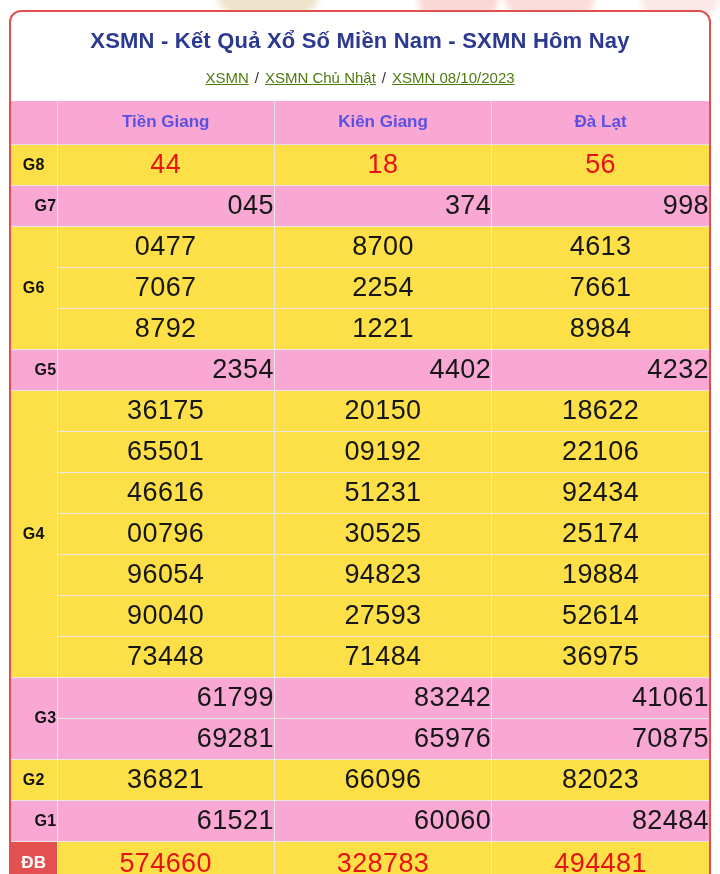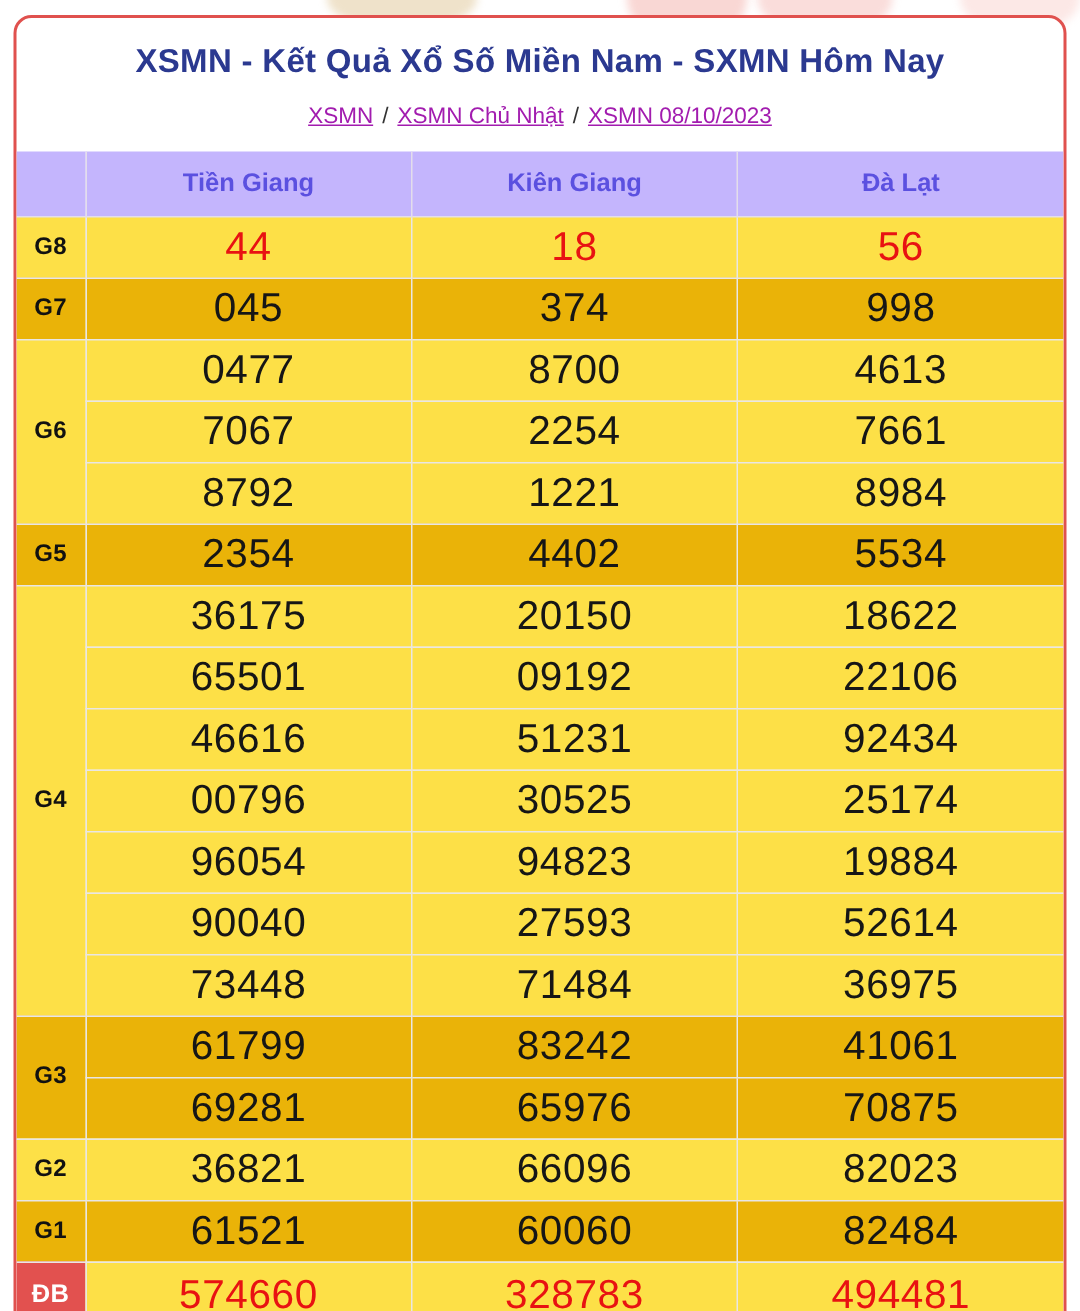--- a/index.html
+++ b/index.html
@@ -34,55 +34,55 @@
     letter-spacing: 0.2px;
     margin-bottom: 15px;
   }
   .breadcrumb {
     text-align: center;
     font-size: 15px;
     margin-bottom: 15px;
     color: #222;
   }
   .breadcrumb a {
-    color: #a21caf;
+    color: #4d7c0f;
     text-decoration: underline;
     font-weight: 400;
     cursor: pointer;
   }
   .breadcrumb .sep { color: #333; margin: 0 6px; text-decoration: none; }
 
   table.results {
     width: 100%;
     border-collapse: collapse;
     table-layout: fixed;
   }
   table.results col.c-label { width: 46px; }
   thead th {
-    background: #c4b5fd;
+    background: #f9a8d4;
     color: #5b50e0;
     font-size: 17px;
     font-weight: 700;
     height: 43px;
     text-align: center;
     border: 1px solid #e3ddeb;
     border-top: none;
   }
   thead th:first-child { border-left: none; }
   thead th:last-child { border-right: none; }
   tbody td {
     text-align: center;
     border: 1px solid #e9e6e4;
     height: 41px;
     vertical-align: middle;
   }
   tbody td:first-child { border-left: none; }
   tbody td:last-child { border-right: none; }
   tr.shade td { background: #fde047; }
-  tr.plain td { background: #eab308; }
+  tr.plain td { background: #f9a8d4; text-align: right; }
   td.lbl {
     font-size: 16px;
     font-weight: 700;
     color: #111;
     letter-spacing: 0.3px;
   }
   td.val {
     font-size: 27px;
     font-weight: 400;
     color: #161616;
@@ -152,21 +152,21 @@
         </tr>
         <tr class="shade">
           <td class="val">8792</td>
           <td class="val">1221</td>
           <td class="val">8984</td>
         </tr>
         <tr class="plain">
           <td class="lbl" rowspan="1">G5</td>
           <td class="val">2354</td>
           <td class="val">4402</td>
-          <td class="val">5534</td>
+          <td class="val">4232</td>
         </tr>
         <tr class="shade">
           <td class="lbl" rowspan="7">G4</td>
           <td class="val">36175</td>
           <td class="val">20150</td>
           <td class="val">18622</td>
         </tr>
         <tr class="shade">
           <td class="val">65501</td>
           <td class="val">09192</td>

